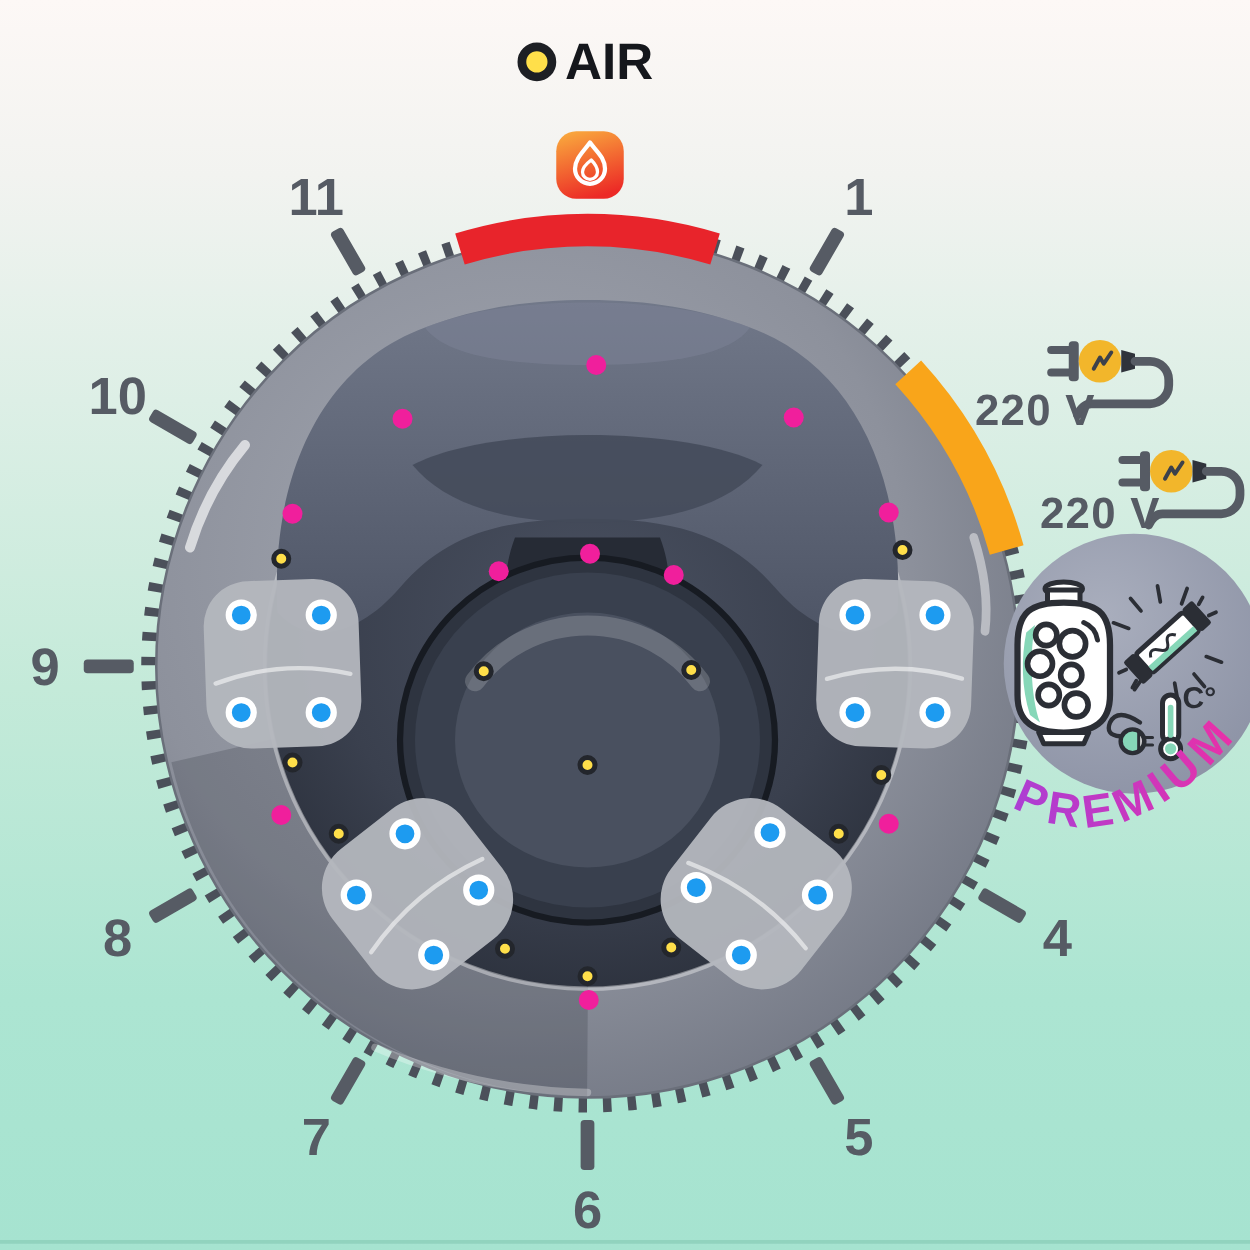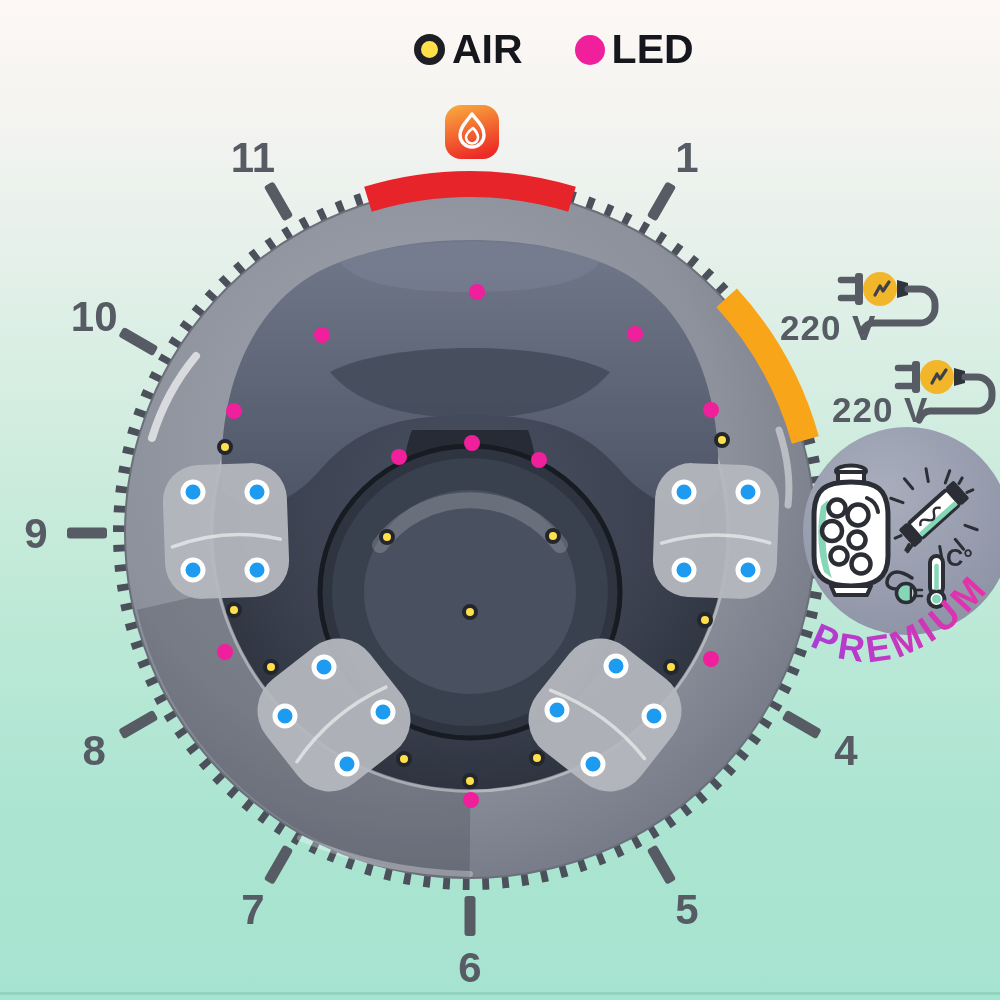--- a/index.html
+++ b/index.html
@@ -25,24 +25,20 @@
 </style>
 </head>
 <body>
 
 <div class="stage">
 
   <div class="legend">
     <div class="legend-item">
       <span class="legend-dot ring-border" style="background: rgb(255, 223, 74); border-color: rgb(29, 31, 36);"></span>
       <span>AIR</span>
-    </div>
-    <div class="legend-item">
-      <span class="legend-dot" style="background: rgb(240, 31, 156);"></span>
-      <span>LED</span>
     </div>
   </div>
 
   <svg id="diagram" width="1000" height="1000" viewBox="0 0 1000 1000">
     <defs>
       <radialGradient id="rimG" cx="42%" cy="38%" r="72%">
         <stop offset="0%" stop-color="#a3a7b1"></stop>
         <stop offset="62%" stop-color="#8d919c"></stop>
         <stop offset="100%" stop-color="#6e7380"></stop>
       </radialGradient>

